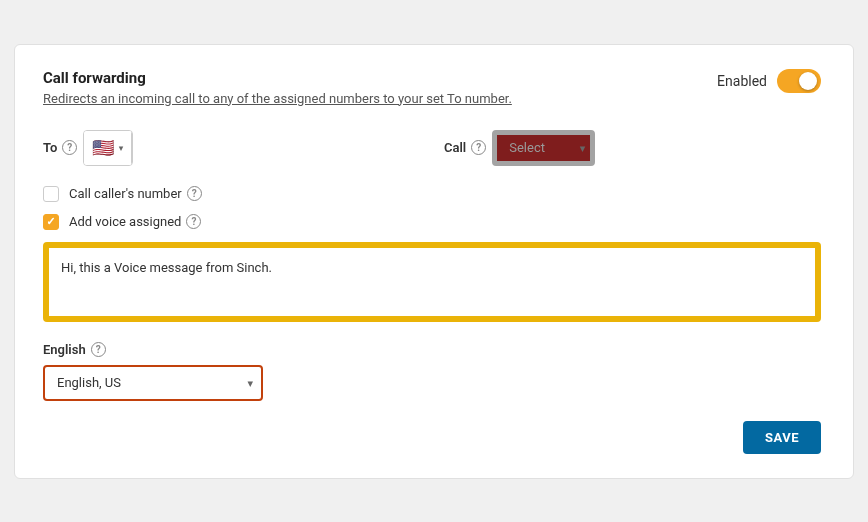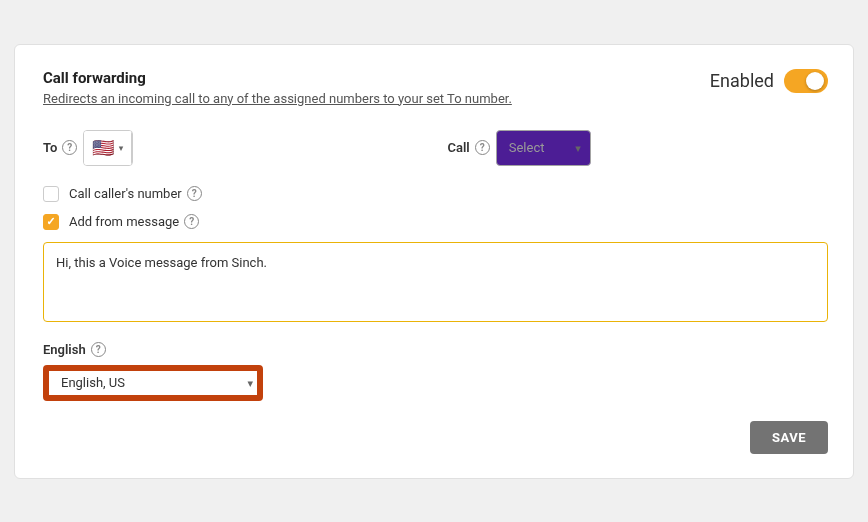--- a/index.html
+++ b/index.html
@@ -16,21 +16,21 @@
       align-items: center;
       width: 868px;
       height: 522px;
     }
 
     .card {
       background: #ffffff;
       border: 1px solid #e0e0e0;
       border-radius: 6px;
       width: 840px;
-      padding: 24px 25px 24px 28px;
+      padding: 24px 32px 24px 28px;
       position: relative;
     }
 
     .header-row {
       display: flex;
       justify-content: space-between;
       align-items: flex-start;
       margin-bottom: 24px;
     }
 
@@ -47,21 +47,21 @@
       text-decoration: underline;
     }
 
     .enabled-row {
       display: flex;
       align-items: center;
       gap: 10px;
     }
 
     .enabled-label {
-      font-size: 18px;
+      font-size: 14px;
       color: #333;
     }
 
     
     .toggle-switch {
       position: relative;
       width: 44px;
       height: 24px;
       cursor: pointer;
     }
@@ -172,26 +172,26 @@
     }
 
     .select-wrapper {
       position: relative;
       height: 36px;
     }
 
     .select-field {
       width: 100%;
       height: 36px;
-      border: 1px solid #a3a3a3;
+      border: 5px solid #a3a3a3;
       border-radius: 4px;
       padding: 0 32px 0 12px;
       font-size: 13px;
       color: #999;
-      background: #4c1d95;
+      background: #7f1d1d;
       appearance: none;
       cursor: pointer;
       outline: none;
     }
 
     .select-arrow {
       position: absolute;
       right: 10px;
       top: 50%;
       transform: translateY(-50%);
@@ -248,21 +248,21 @@
 
     .message-label {
       font-size: 13px;
       font-weight: 600;
       color: #333;
       margin-bottom: 8px;
     }
 
     .message-textarea {
       width: 100%;
-      border: 1px solid #eab308;
+      border: 6px solid #eab308;
       border-radius: 4px;
       padding: 10px 12px;
       font-size: 13px;
       color: #333;
       resize: none;
       height: 80px;
       outline: none;
       line-height: 1.5;
     }
 
@@ -282,40 +282,40 @@
     }
 
     .language-select-wrapper {
       position: relative;
       width: 220px;
     }
 
     .language-select {
       width: 100%;
       height: 36px;
-      border: 6px solid #c2410c;
+      border: 2px solid #c2410c;
       border-radius: 4px;
       padding: 0 32px 0 12px;
       font-size: 13px;
       color: #333;
       background: #fff;
       appearance: none;
       cursor: pointer;
       outline: none;
     }
 
     
     .save-row {
       display: flex;
       justify-content: flex-end;
       margin-top: 20px;
     }
 
     .save-button {
-      background: #737373;
+      background: #0369a1;
       color: #fff;
       border: none;
       border-radius: 4px;
       padding: 9px 22px;
       font-size: 13px;
       font-weight: 700;
       letter-spacing: 0.5px;
       cursor: pointer;
     }
   </style>
@@ -374,21 +374,21 @@
     <div class="custom-checkbox"></div>
     <span class="checkbox-label">
       <span>Call caller's number</span>
       <span class="question-icon">?</span>
     </span>
   </div>
 
   <div class="checkbox-row">
     <div class="custom-checkbox checked"></div>
     <span class="checkbox-label">
-      <span>Add from message</span>
+      <span>Add voice assigned</span>
       <span class="question-icon">?</span>
     </span>
   </div>
 
   <div class="message-section">
     <textarea class="message-textarea" style="">Hi, this a Voice message from Sinch.</textarea>
   </div>
 
   <div class="language-section">
     <div class="language-label">

